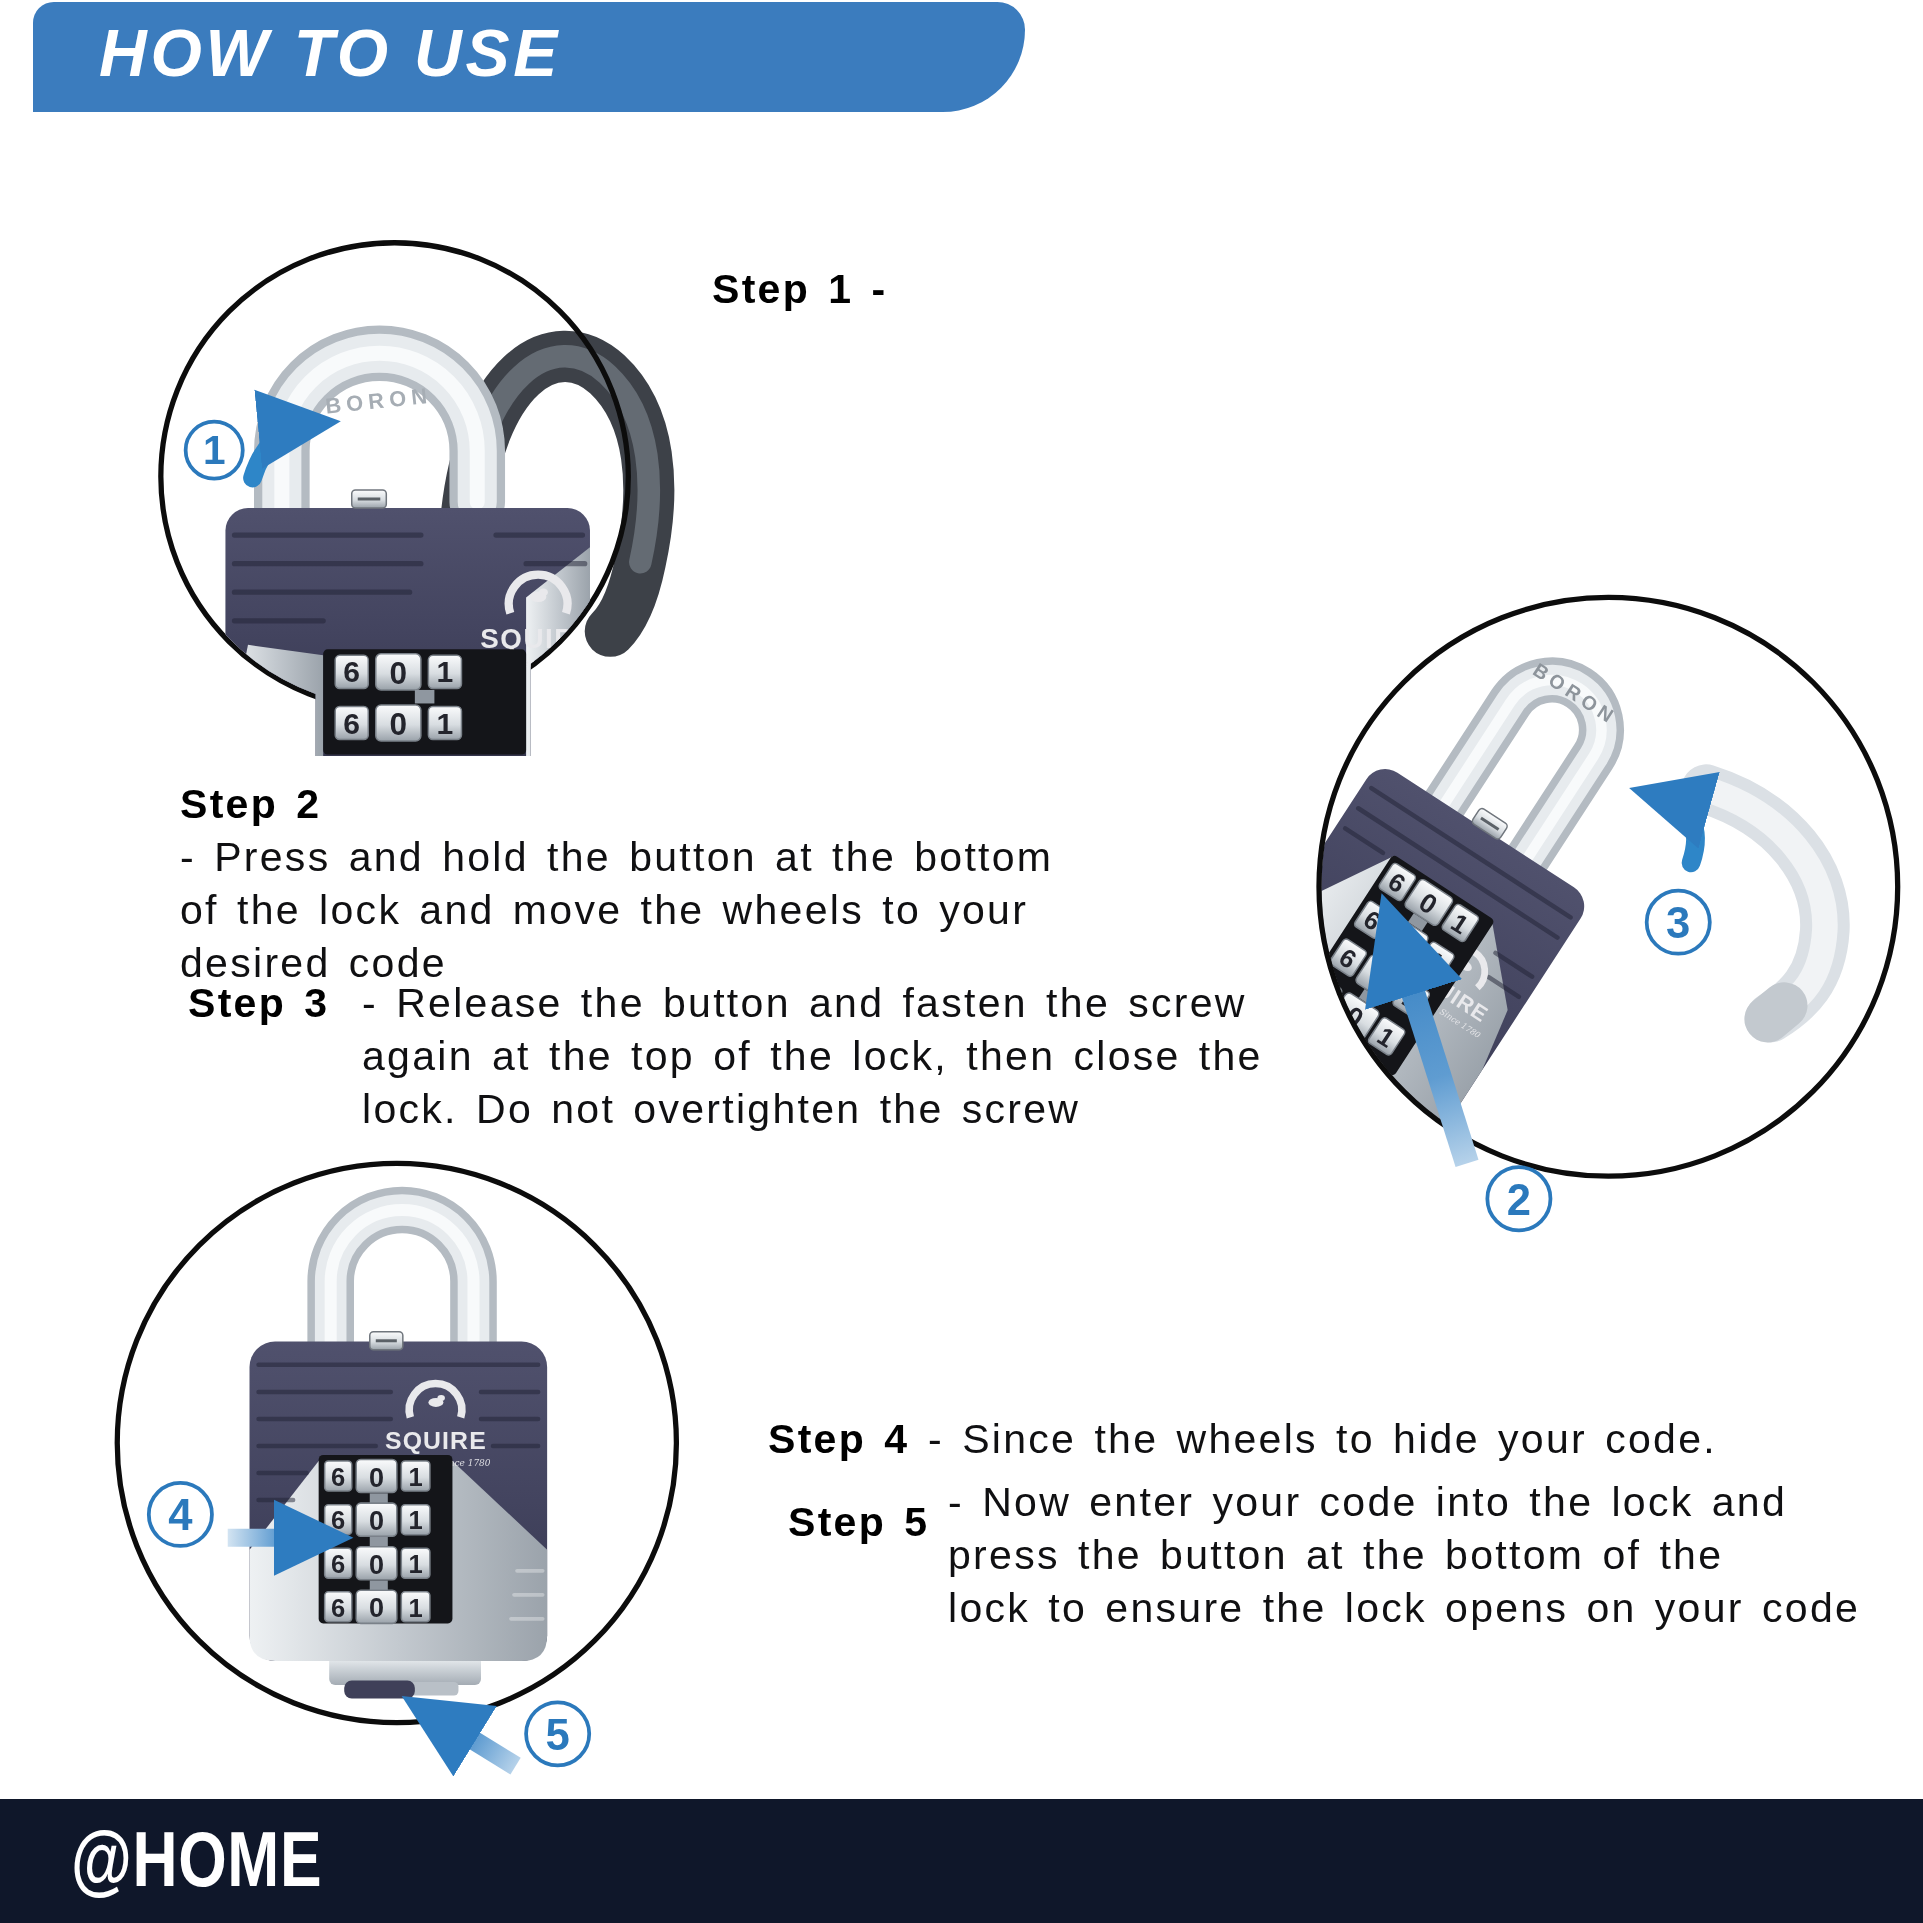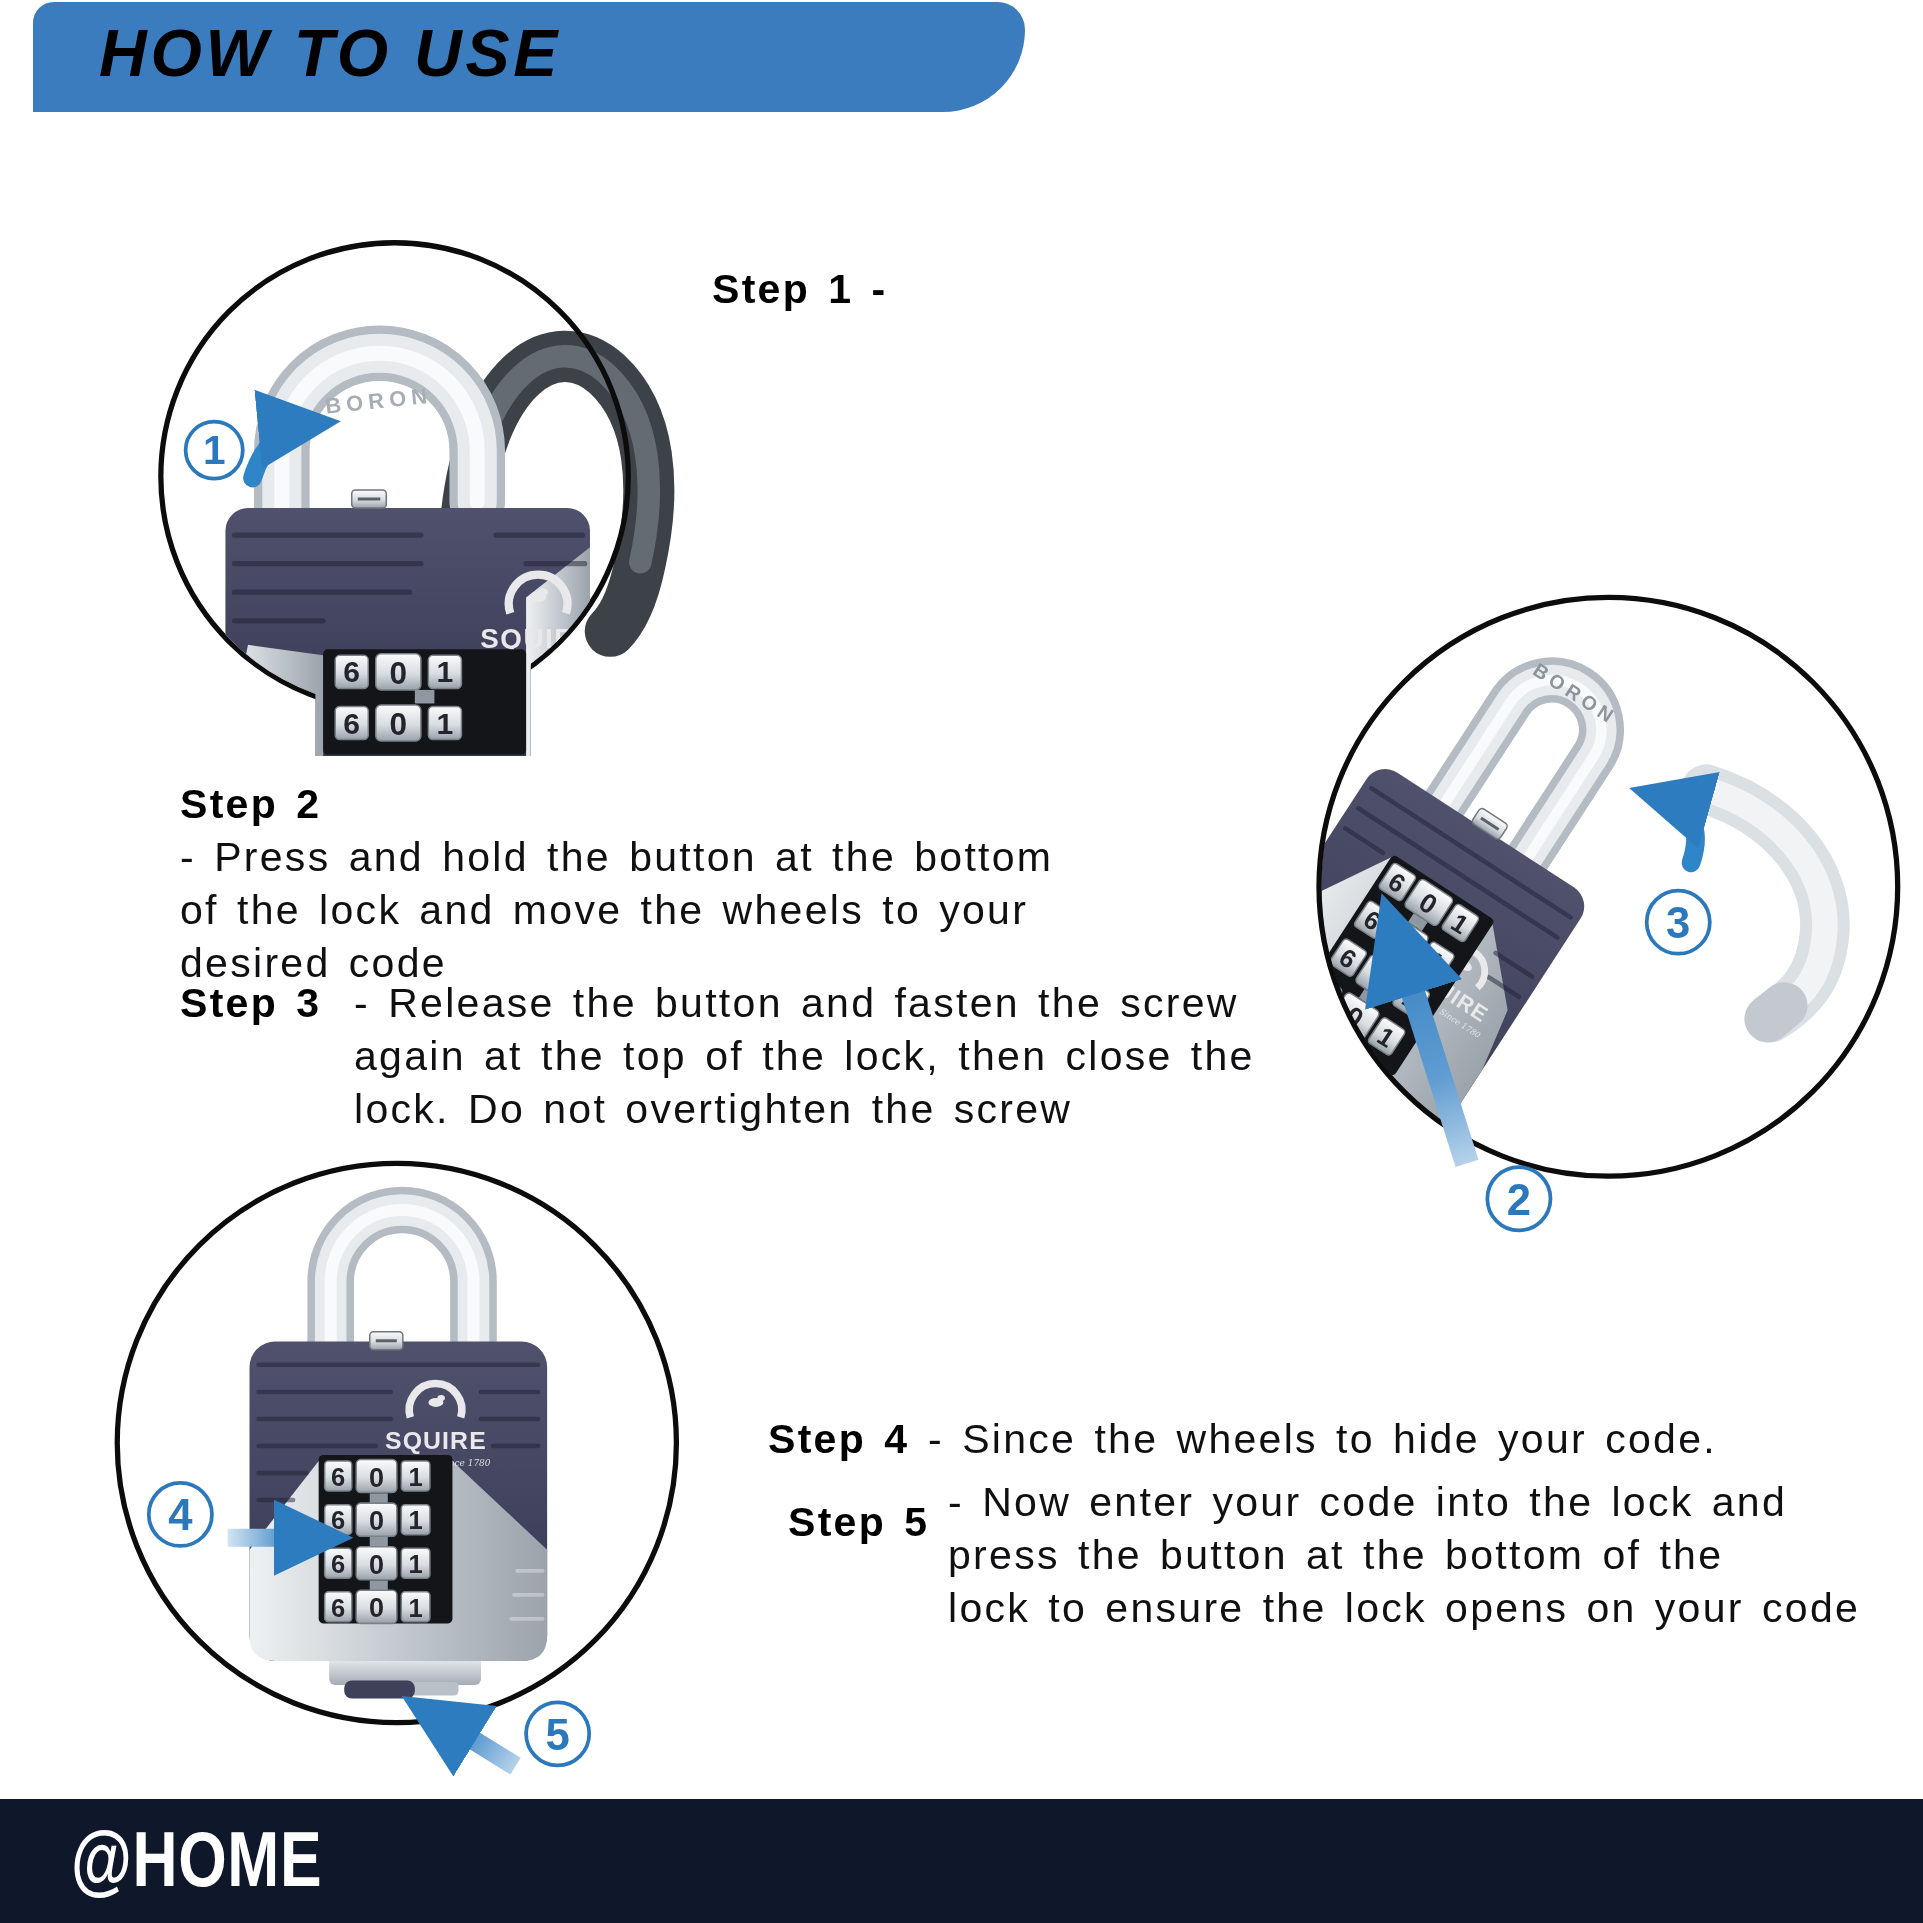--- a/index.html
+++ b/index.html
@@ -1,35 +1,35 @@
 <!DOCTYPE html>
 <html style="font-size:12px"><head>
 <meta charset="utf-8">
 <style>
   html,body{margin:0;padding:0;background:#fff;}
   #page{position:relative;width:1924px;height:1924px;background:#ffffff;overflow:hidden;
         font-family:"Liberation Sans",sans-serif;}
   
   #banner{position:absolute;left:33px;top:1.5px;width:992px;height:110px;
           background:#3b7cbe;border-radius:28.6px 38px 113px 0;}
-  #banner .t{position:absolute;left:66px;top:13.5px;color:#000000;font-size:66px;font-weight:700;
+  #banner .t{position:absolute;left:66px;top:13.5px;color:#ffffff;font-size:66px;font-weight:700;
              font-style:italic;letter-spacing:3.8px;white-space:nowrap;}
   
   #footer{position:absolute;left:0;top:1799px;width:1924px;height:125px;background:#0f172a;}
   #footer .t{position:absolute;left:71px;top:0;height:125px;line-height:120px;color:#fff;
              font-size:78px;font-weight:700;letter-spacing:0.8px;transform:scaleX(.80);
              transform-origin:left center;white-space:nowrap;}
   
   .step{position:absolute;display:flex;color:#101012;font-size:41px;line-height:53px;
         letter-spacing:2.3px;word-spacing:4.5px;}
   .step .lbl{font-weight:700;flex:0 0 auto;white-space:pre;color:#000000;}
   .step .txt{white-space:pre-line;}
   #step1{left:712px;top:263px;}  #step1 .lbl{width:210px;}
   #step2{left:180px;top:778px;flex-direction:column;} #step2 .lbl{width:174px;}
-  #step3{left:180px;top:977px;} #step3 .lbl{width:174px;}
+  #step3{left:180px;top:977px;} #step3 .lbl{width:174px;margin-left:8px;}
   #step4{left:768px;top:1369px;margin-top:44px;} #step4 .lbl{width:160px;}
   #step5{left:788px;top:1476px;} #step5 .lbl{width:160px;margin-top:20px;}
   svg{position:absolute;left:0;top:0;}
   svg text{font-family:"Liberation Sans",sans-serif;}
   .script{font-family:"DejaVu Serif",serif;font-style:italic;}
 </style>
 </head>
 <body>
 
 <div id="page">

